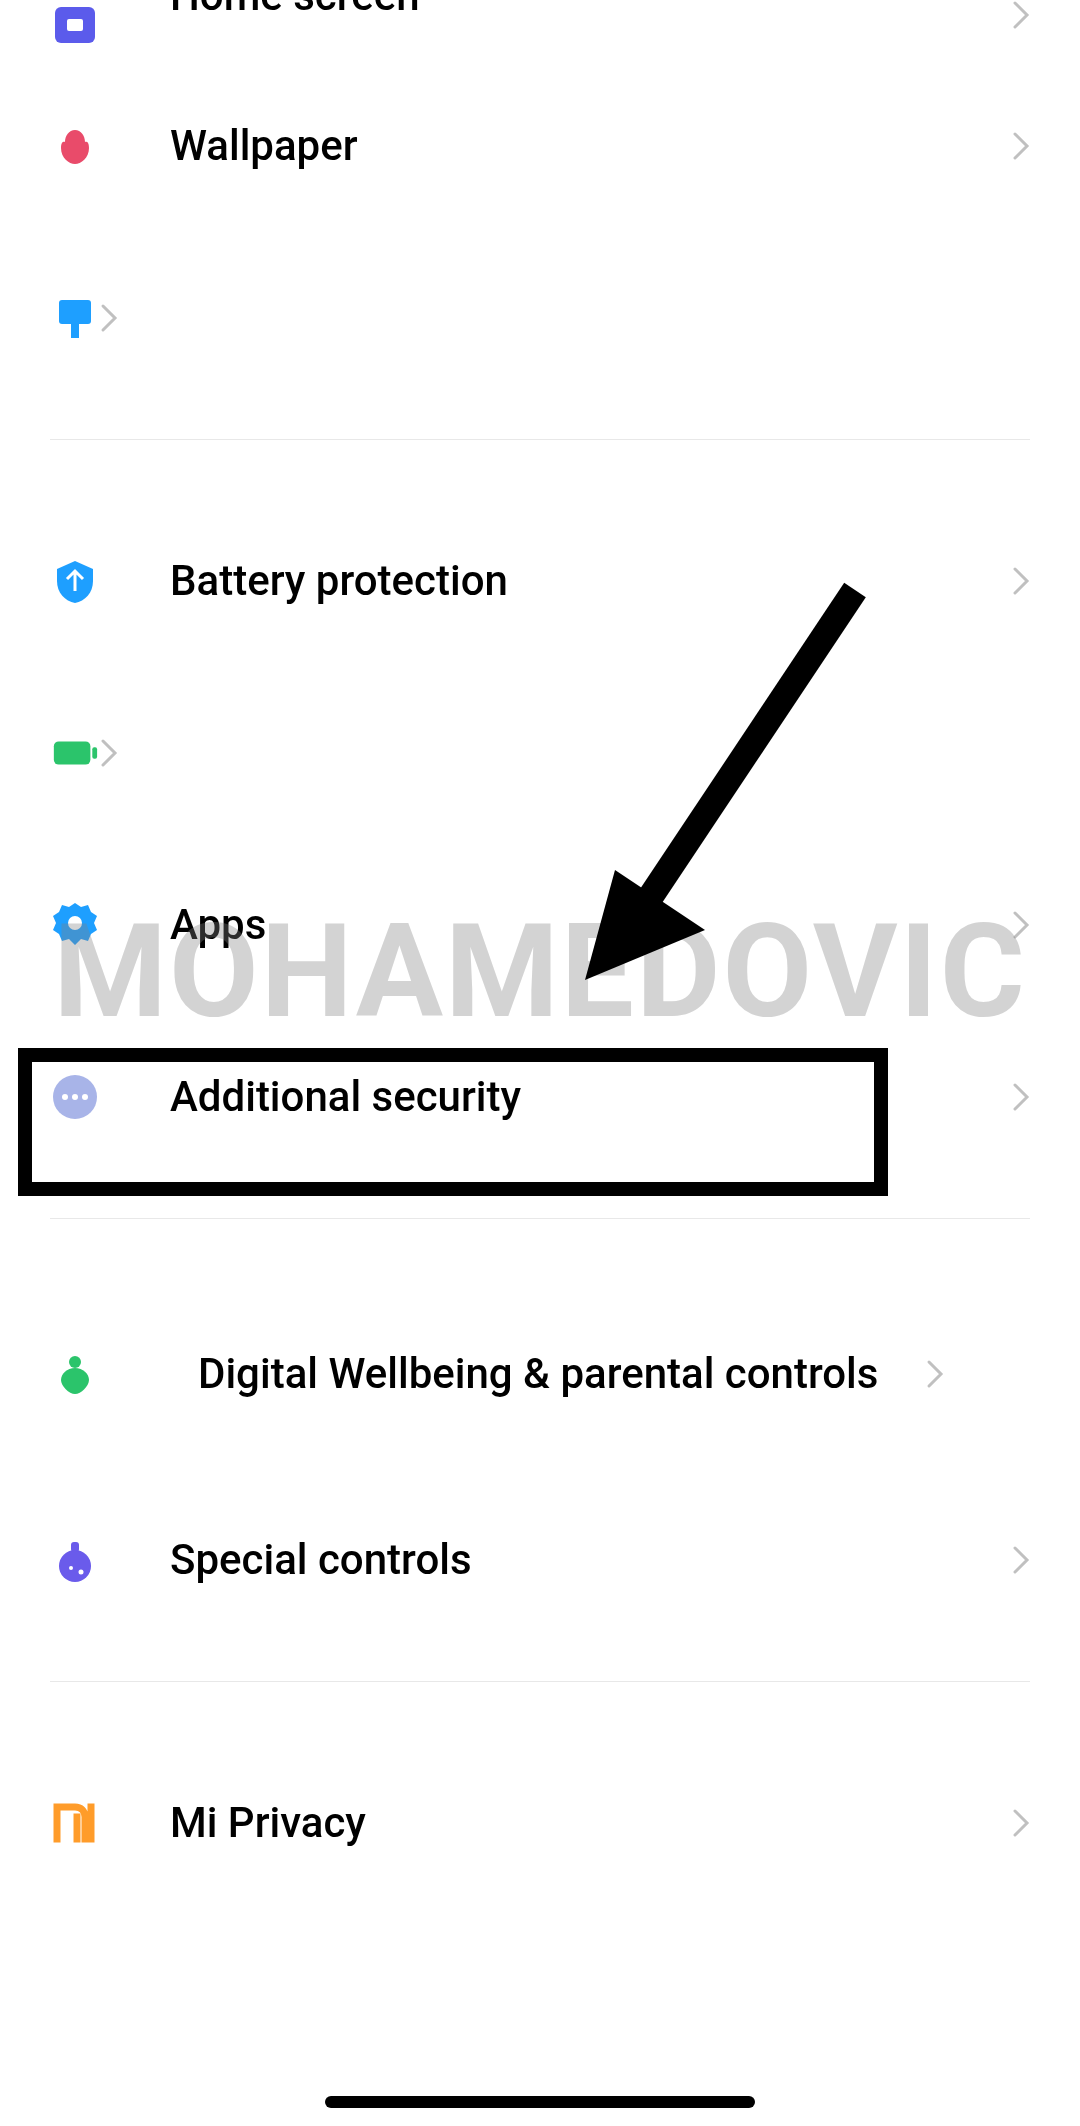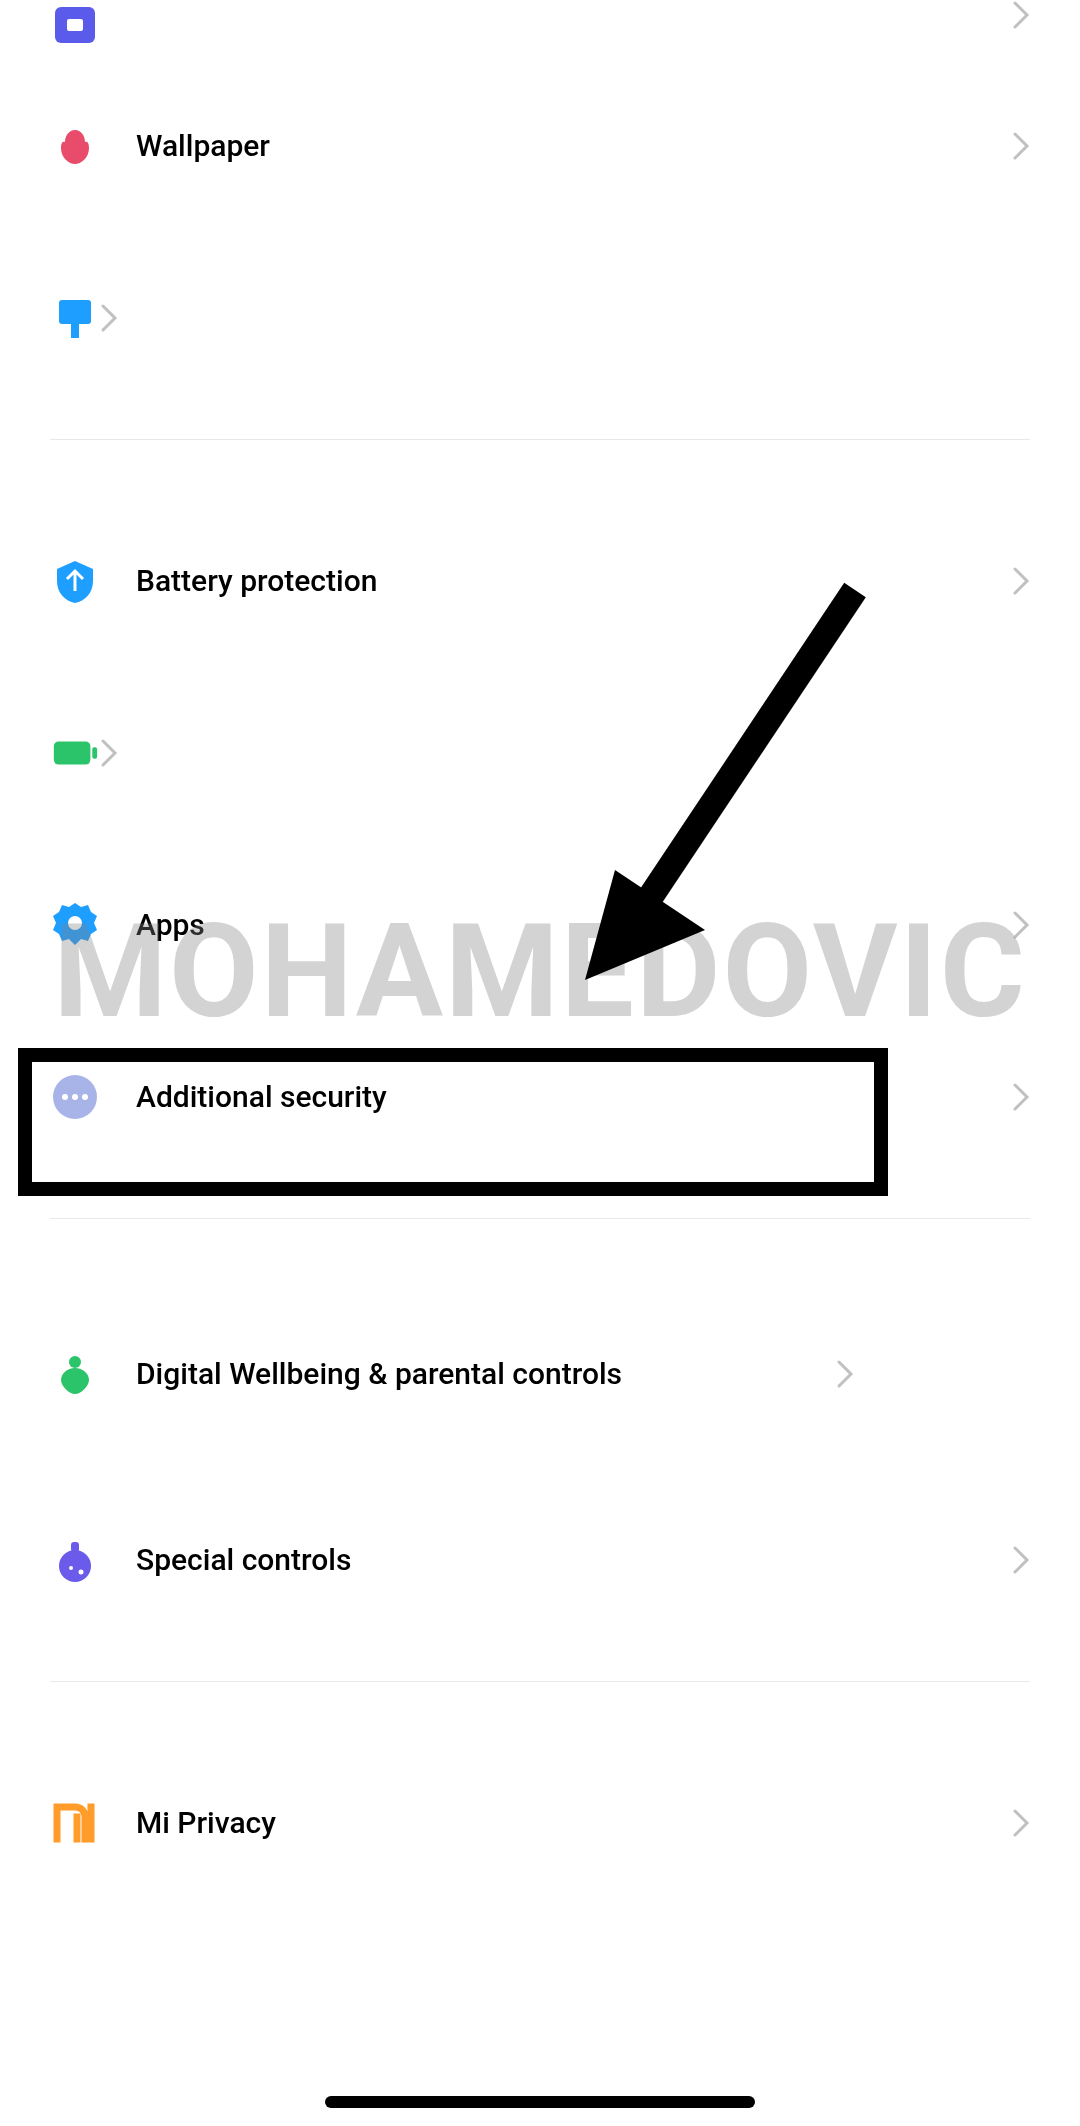--- a/index.html
+++ b/index.html
@@ -22,35 +22,36 @@
       padding: 0 50px;
       cursor: pointer;
     }
     .settings-item.partial-top {
       height: 60px;
       align-items: flex-start;
       padding-top: 0;
     }
     .settings-item.tall {
       height: 200px;
+      gap: 28px;
     }
     .icon-wrap {
       width: 50px;
       height: 50px;
       display: flex;
       align-items: center;
       justify-content: center;
       flex-shrink: 0;
     }
     .item-label {
       flex: 1;
-      font-size: 30px;
+      font-size: 42px;
       font-weight: 500;
       color: #000;
-      margin-left: 36px;
+      margin-left: 70px;
       line-height: 1.25;
     }
     .chevron {
       flex-shrink: 0;
     }
     .chevron svg {
       display: block;
     }
     .divider {
       height: 1px;

